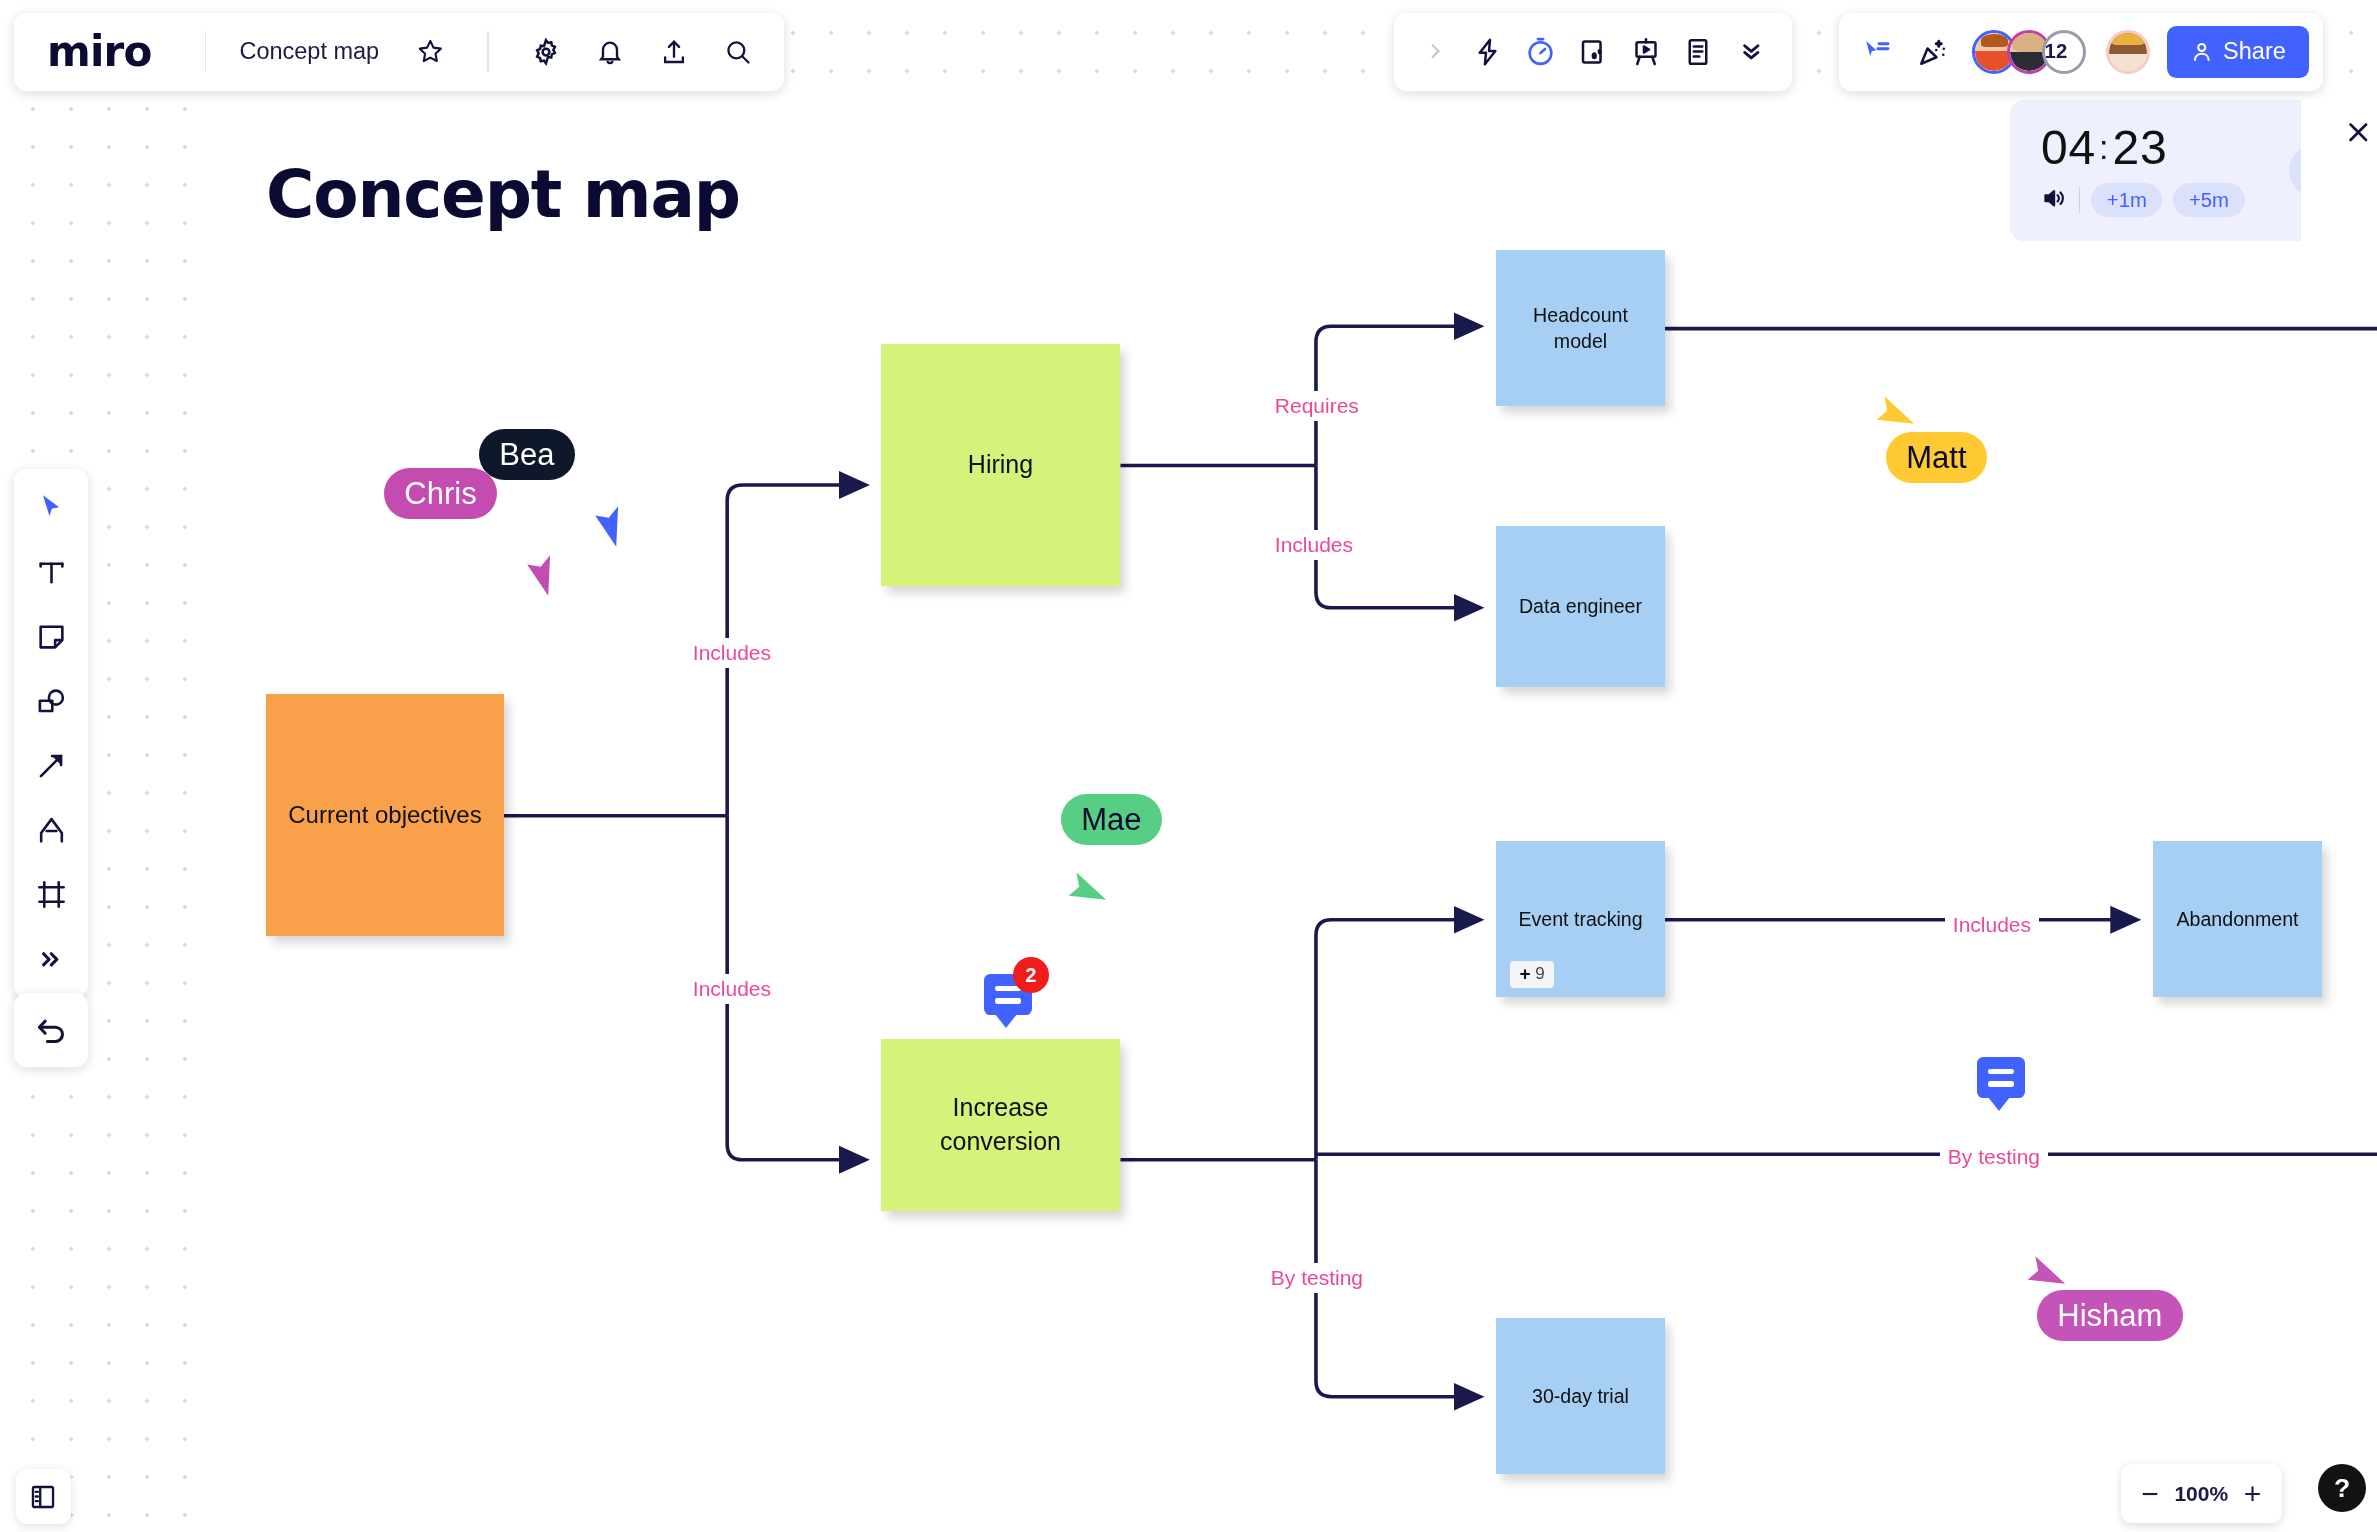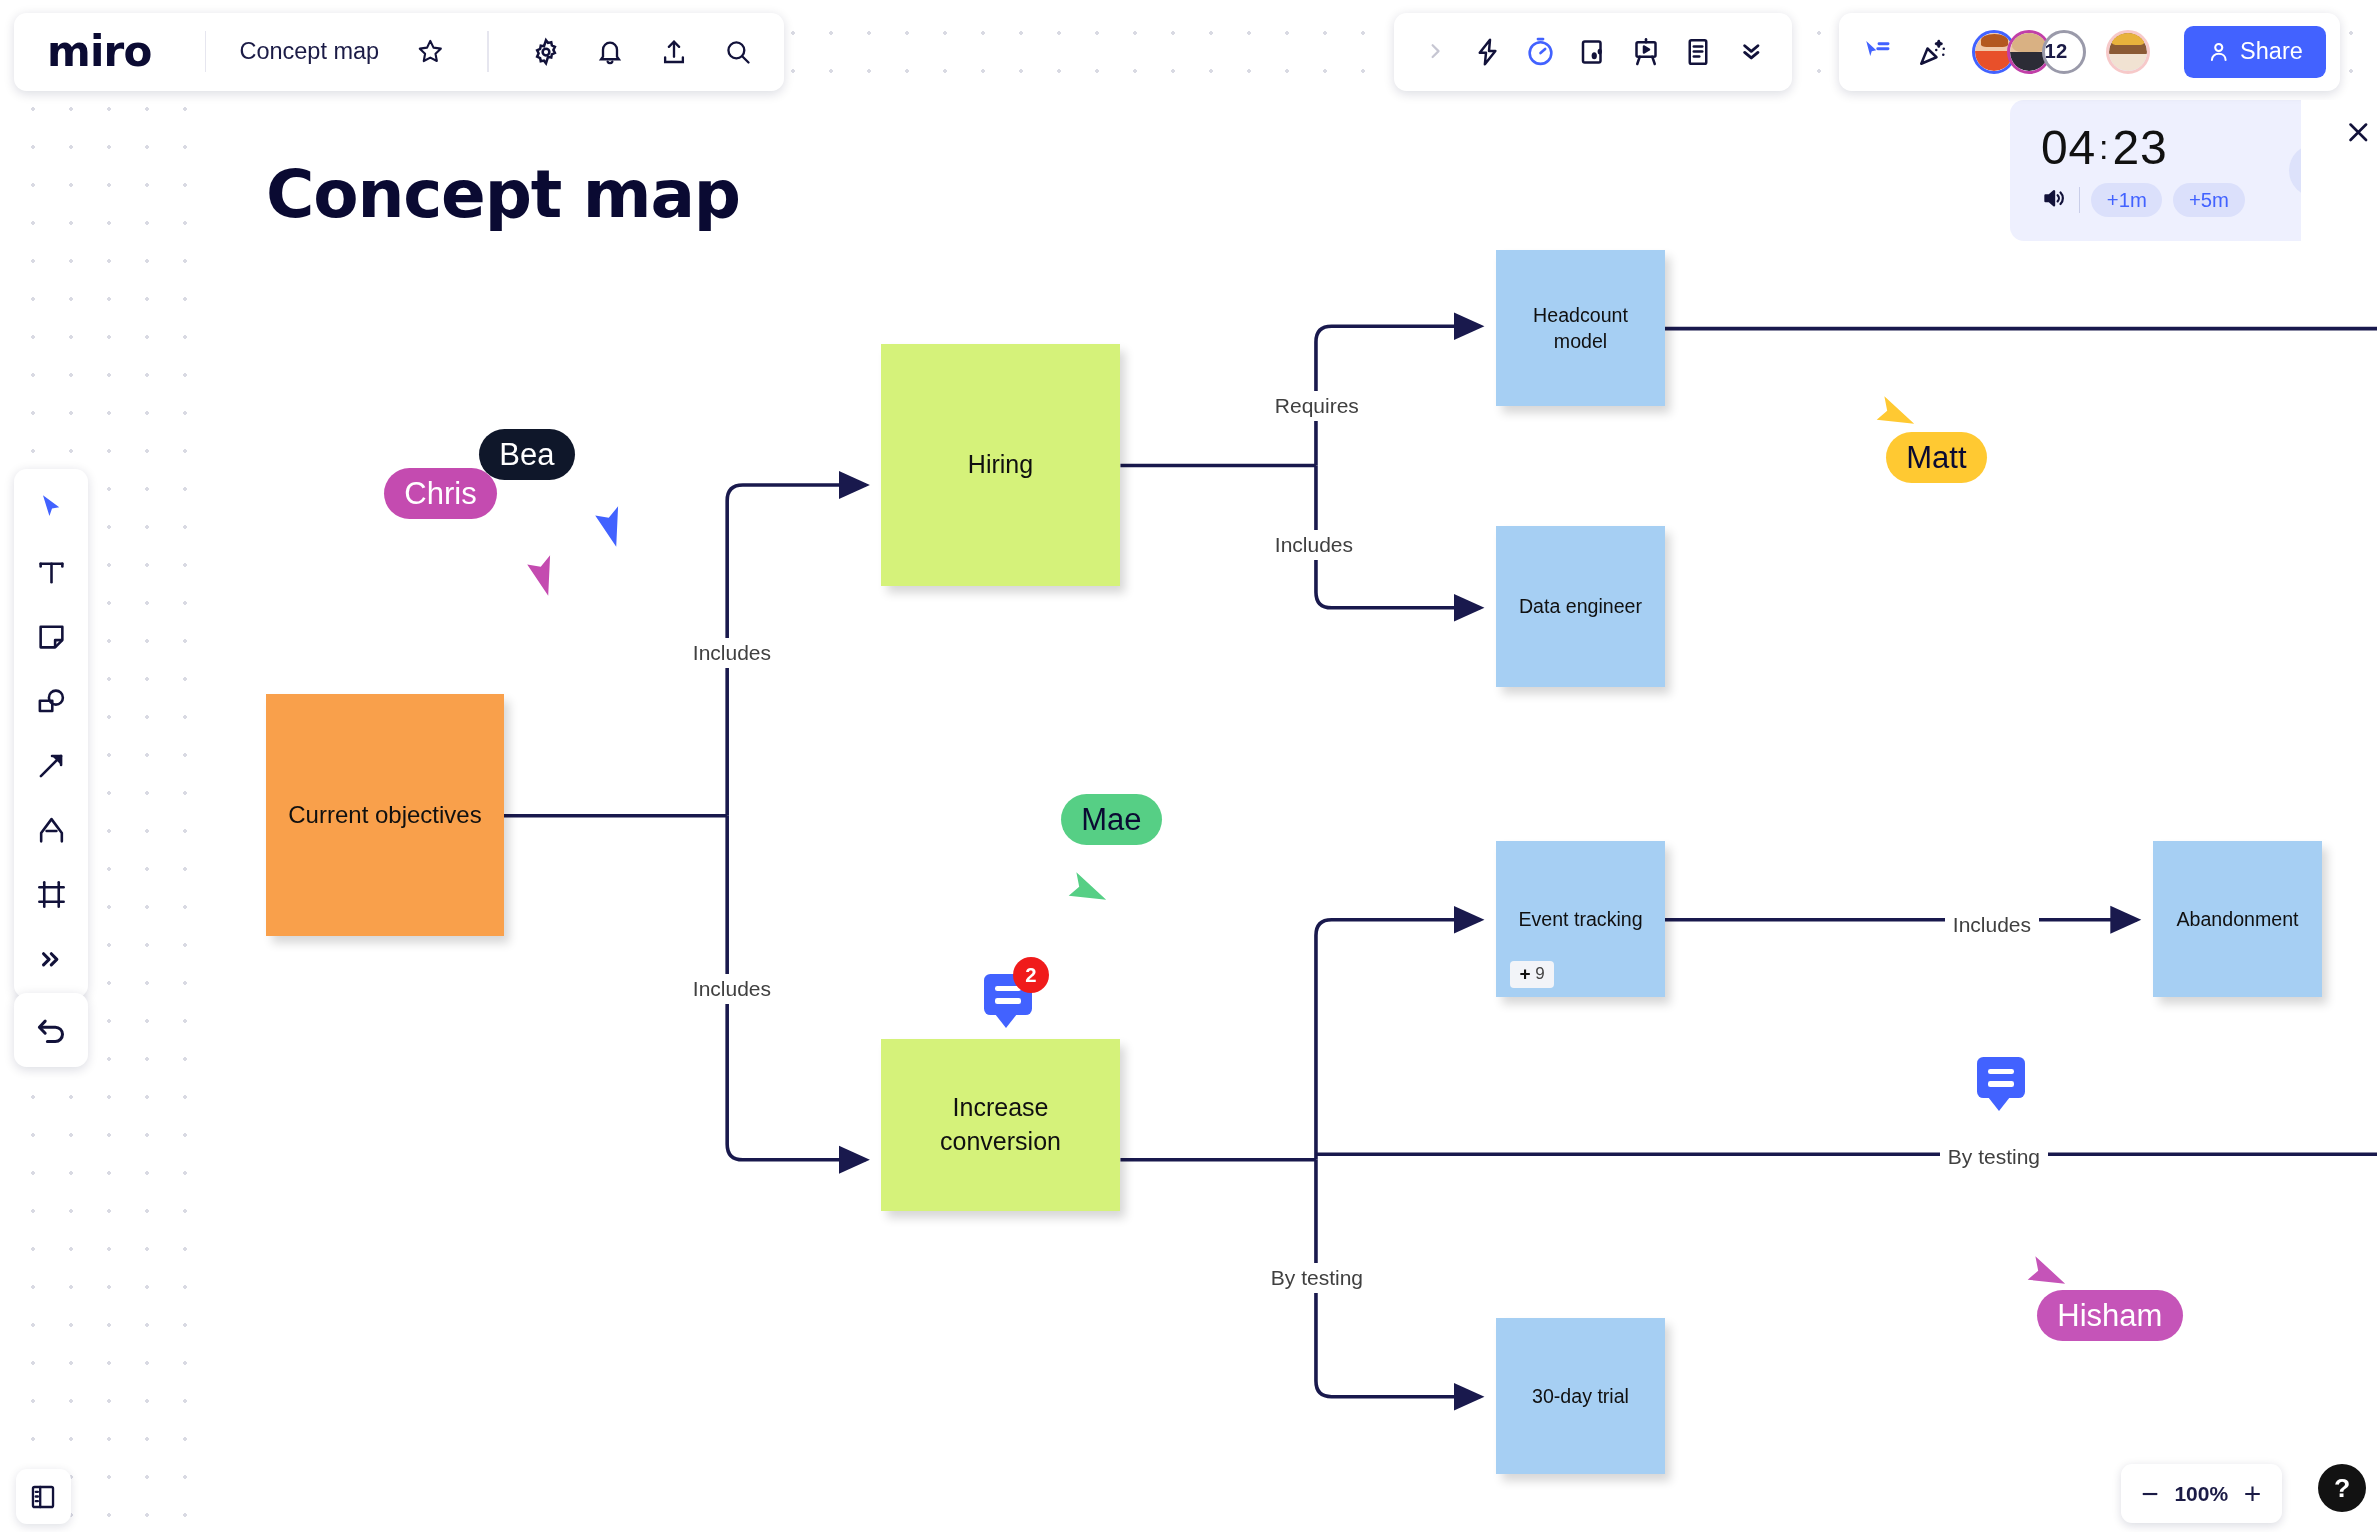--- a/index.html
+++ b/index.html
@@ -83,21 +83,21 @@
   .f2 { background: linear-gradient(#e9c7a4 0 50%, #2c2c36 50% 100%); }
   .f2::after { content:""; position:absolute; left:6%; top:0%; width:88%; height:52%; background:#d9b183; border-radius:50% 50% 30% 30%; }
   .f3 { background: linear-gradient(#8b5a35 0 55%, #f1e2d2 55% 100%); }
   .f3::after { content:""; position:absolute; left:8%; top:2%; width:84%; height:30%; background:#e8b23c; border-radius:50% 50% 18% 18%; }
 
   .share-btn {
     display: flex; align-items: center; gap: 9.4px;
     background: #4262ff; color: #fff; border: none;
     height: 52px; padding: 0 23.5px; border-radius: 9.4px;
     font-size: 23.5px; font-family: "Liberation Sans", sans-serif;
-    cursor: pointer; margin-left: 26px;
+    cursor: pointer; margin-left: 9px;
   }
 
   
   .timer {
     position: absolute; left: 2010px; top: 100px;
     width: 368px; height: 141px;
     background: #eef0fe; border-radius: 14px 0 0 14px;
     display: flex; align-items: center; padding-left: 31px; z-index: 39;
   }
   .timer-right-white {
@@ -183,21 +183,21 @@
   .sticky.blue { background: #a6cff3; }
 
   .badge9 {
     position: absolute; left: 14px; bottom: 9.4px;
     background: #f2f4f8; border-radius: 3.9px; padding: 2.3px 9.4px;
     font-size: 17px; color: #444; display: flex; gap: 4.7px; align-items: center;
   }
   .badge9 b { color: #111; font-size: 19px; }
 
   .edge-label {
-    position: absolute; font-size: 21px; color: #404040;
+    position: absolute; font-size: 21px; color: #ec4899;
     background: #fff; padding: 3.1px 7.8px;
     font-family: "Liberation Sans", sans-serif; white-space: nowrap;
   }
 
   
   .cursor-tag {
     position: absolute; border-radius: 781px; padding: 7.8px 20.3px;
     font-size: 31px; font-family: "Liberation Sans", sans-serif;
     line-height: 1.15; white-space: nowrap;
   }

